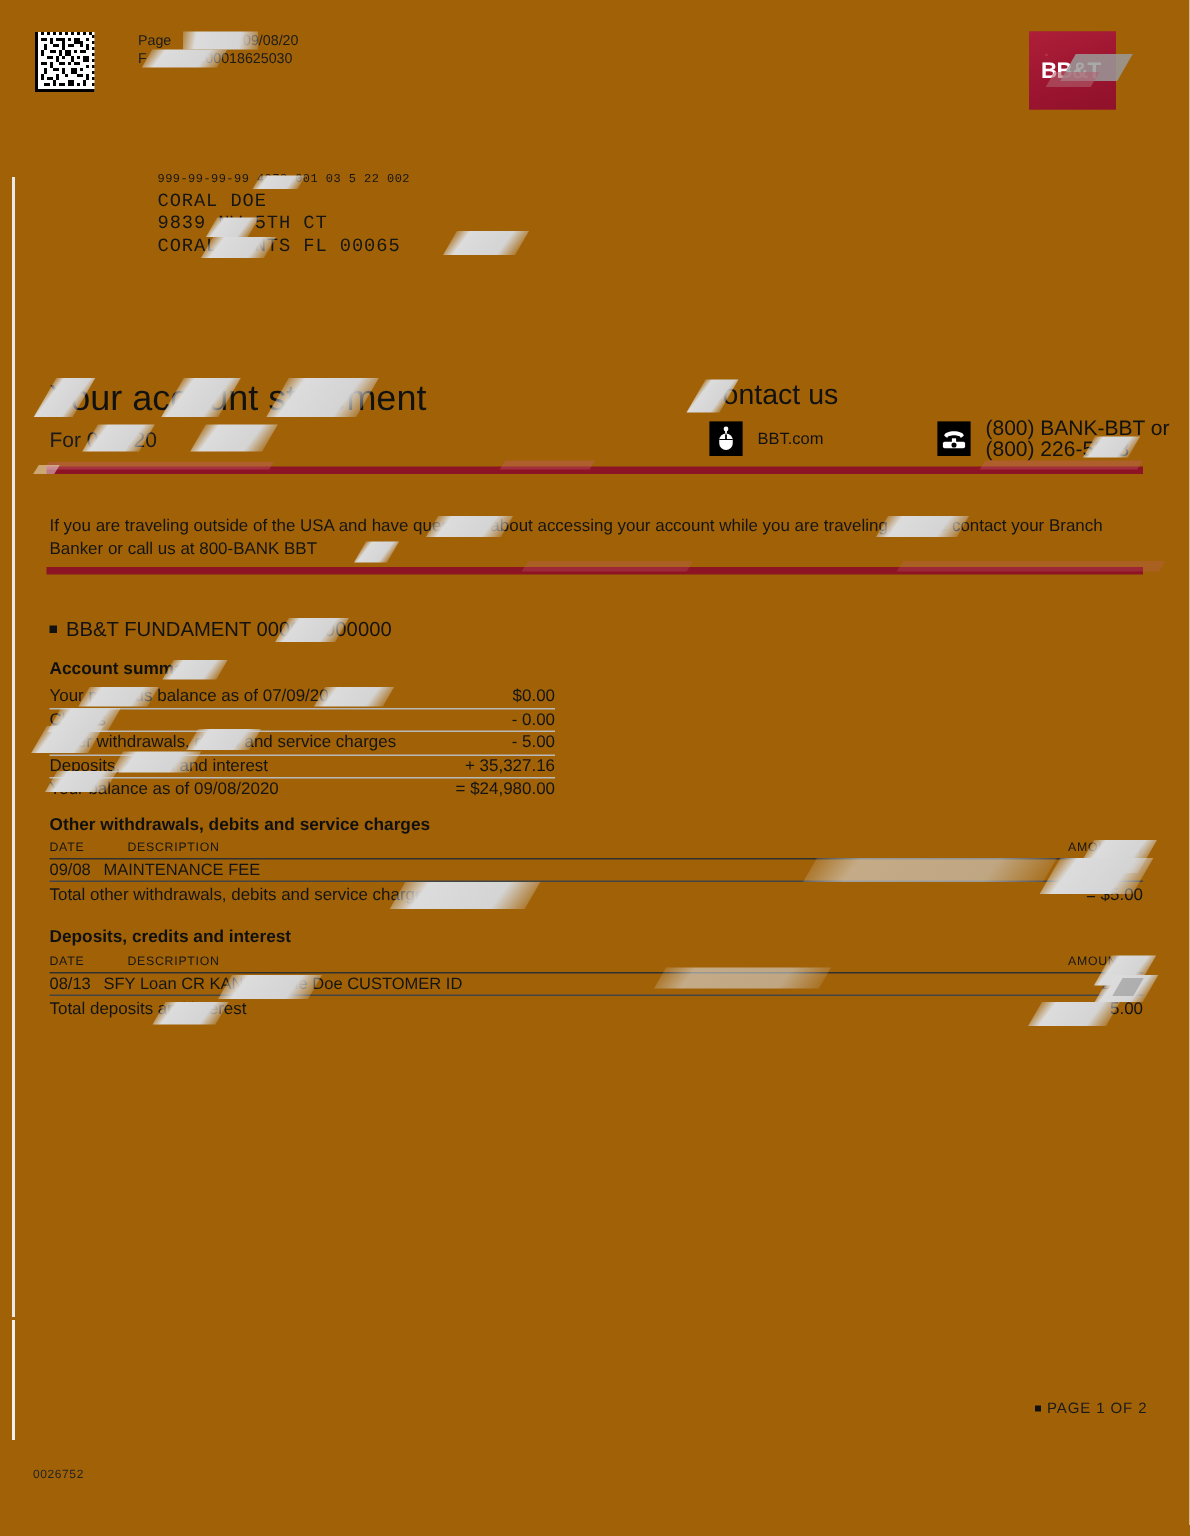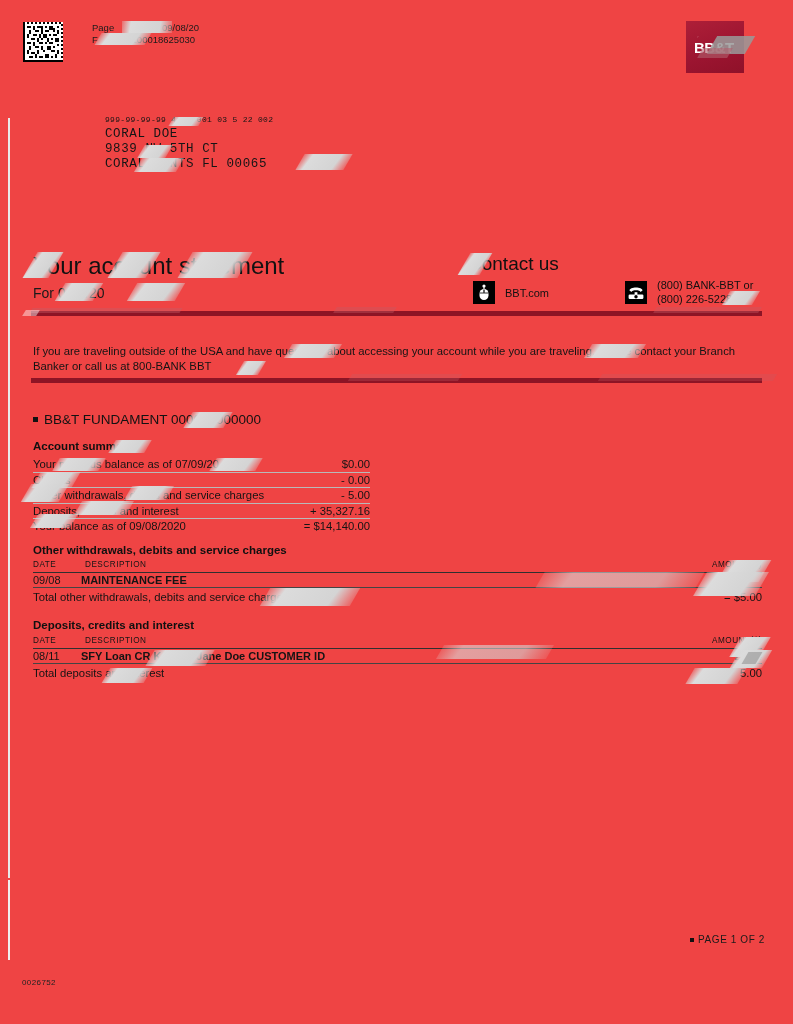--- a/index.html
+++ b/index.html
@@ -9,21 +9,21 @@
   }
   body {
     font-family: "Liberation Sans", sans-serif;
     color: #111111;
   }
   #page {
     position: relative;
     width: 793px;
     height: 1024px;
     overflow: hidden;
-    background: #ef4444;
+    background: #a16207;
   }
 
   
   .scan-edge {
     position: absolute;
     left: 8px;
     top: 118px;
     width: 2px;
     height: 760px;
     background: #e9e9e9;
@@ -146,21 +146,21 @@
     left: 505px;
     top: 287px;
     font-size: 11px;
     color: #111;
     white-space: nowrap;
   }
   .contact-phone-text {
     position: absolute;
     left: 657px;
     top: 278px;
-    font-size: 11px;
+    font-size: 14px;
     line-height: 14px;
     color: #111;
     white-space: nowrap;
   }
 
   
   .red-rule {
     position: absolute;
     left: 31px;
     width: 731px;
@@ -285,22 +285,22 @@
   .txn .trow {
     position: relative;
     height: 14px;
     border-bottom: 1px solid #444;
   }
   .txn .td-date {
     position: absolute; left: 0; top: 1px;
     font-size: 11px; color: #141414; white-space: nowrap;
   }
   .txn .td-desc {
-    position: absolute; left: 48px; top: 1px;
-    font-size: 11px; color: #141414; white-space: nowrap; font-weight: bold;
+    position: absolute; left: 36px; top: 1px;
+    font-size: 11px; color: #141414; white-space: nowrap;
   }
   .txn .td-amt {
     position: absolute; right: 0; top: 1px;
     font-size: 11px; color: #141414; white-space: nowrap;
   }
   .txn .total {
     position: relative;
     height: 16px;
     margin-top: 3px;
   }
@@ -531,21 +531,21 @@
     <div class="srow">
       <span class="sname">Other withdrawals, debits and service charges</span>
       <span class="samt">- 5.00</span>
     </div>
     <div class="srow">
       <span class="sname">Deposits, credits and interest</span>
       <span class="samt">+ 35,327.16</span>
     </div>
     <div class="srow">
       <span class="sname">Your balance as of 09/08/2020</span>
-      <span class="samt">= $14,140.00</span>
+      <span class="samt">= $24,980.00</span>
     </div>
   </div>
   <div class="redact soft skew" style="left:56px; top:458px; width:46px; height:13px;"></div>
   <div class="redact soft skew" style="left:213px; top:458px; width:46px; height:13px;"></div>
   <div class="redact soft skew" style="left:36px; top:472px; width:40px; height:16px;"></div>
   <div class="redact soft skew" style="left:26px; top:484px; width:38px; height:18px;"></div>
   <div class="redact soft skew" style="left:128px; top:486px; width:42px; height:14px;"></div>
   <div class="redact soft skew" style="left:78px; top:501px; width:52px; height:14px;"></div>
   <div class="redact soft skew" style="left:34px; top:514px; width:40px; height:14px;"></div>
 
@@ -572,21 +572,21 @@
   <div class="redact soft skew" style="left:540px; top:572px; width:160px; height:16px; opacity:.6;"></div>
 
   <div class="sec-head sec-deposit">Deposits, credits and interest</div>
   <div class="txn txn-deposit">
     <div class="thead">
       <span class="th-date">DATE</span>
       <span class="th-desc">DESCRIPTION</span>
       <span class="th-amt">AMOUNT($)</span>
     </div>
     <div class="trow">
-      <span class="td-date">08/11</span>
+      <span class="td-date">08/13</span>
       <span class="td-desc">SFY Loan  CR     KANOS Jane Doe  CUSTOMER ID</span>
       <span class="td-amt">20,04</span>
     </div>
     <div class="total">
       <span class="total-lbl">Total deposits       and interest</span>
       <span class="total-amt">5.00</span>
     </div>
   </div>
   <div class="redact soft skew" style="left:735px; top:637px; width:30px; height:20px;"></div>
   <div class="redact soft skew" style="left:735px; top:650px; width:32px; height:18px;"></div>

